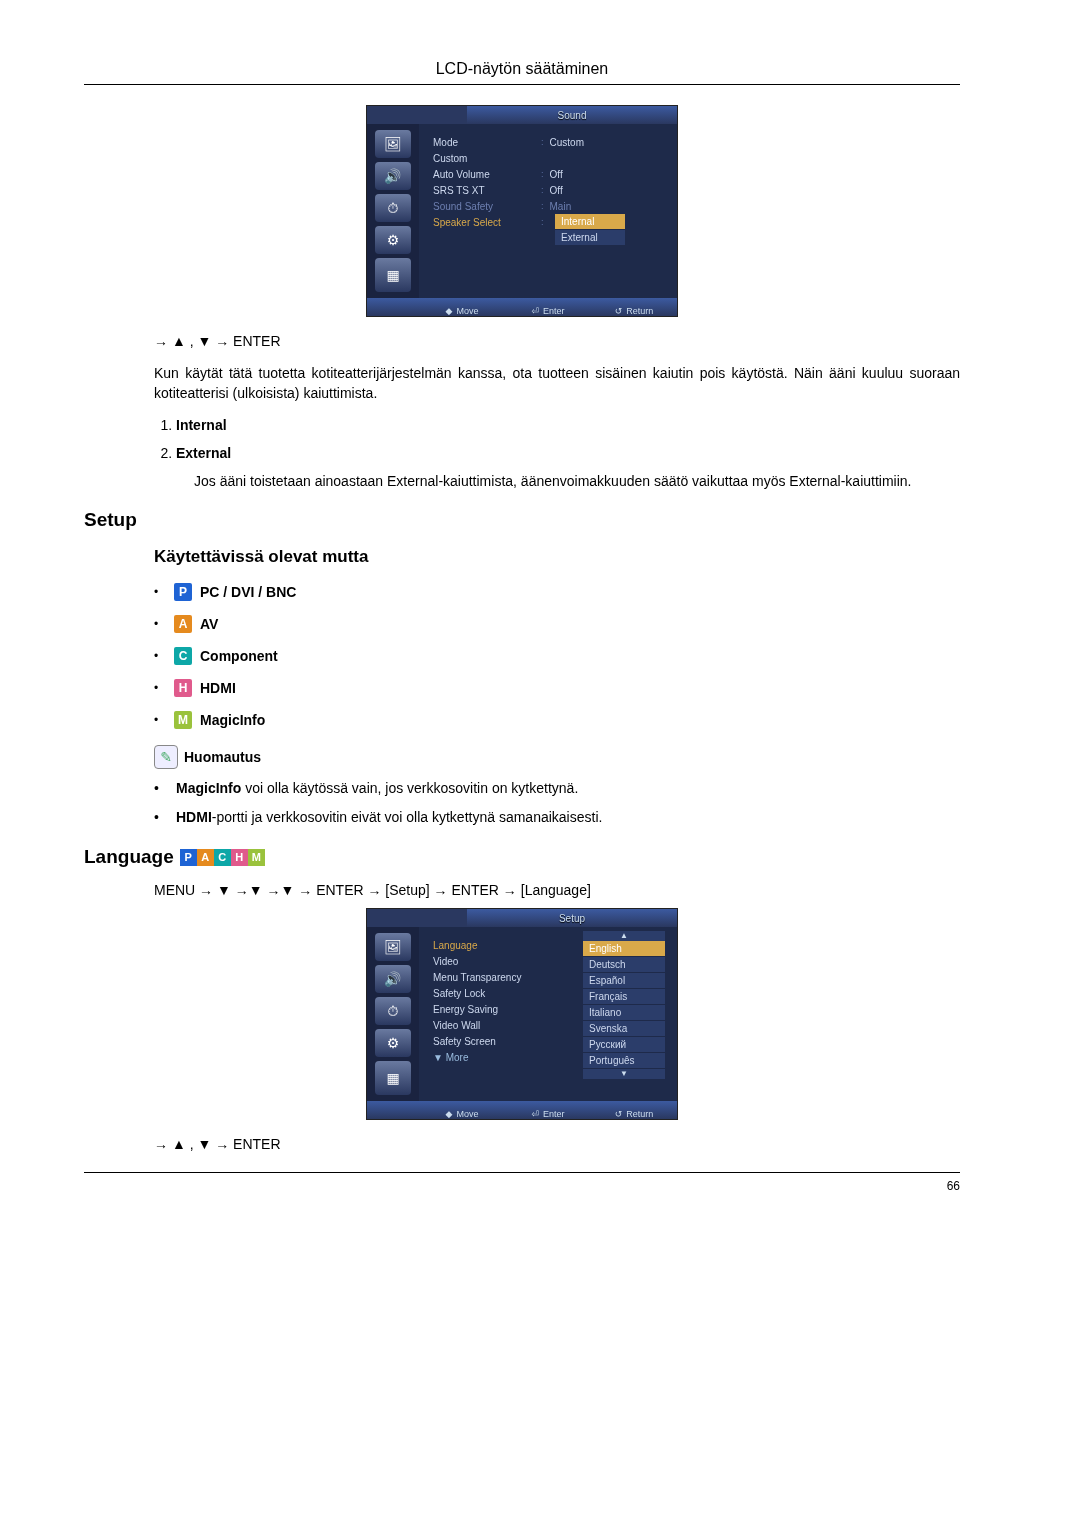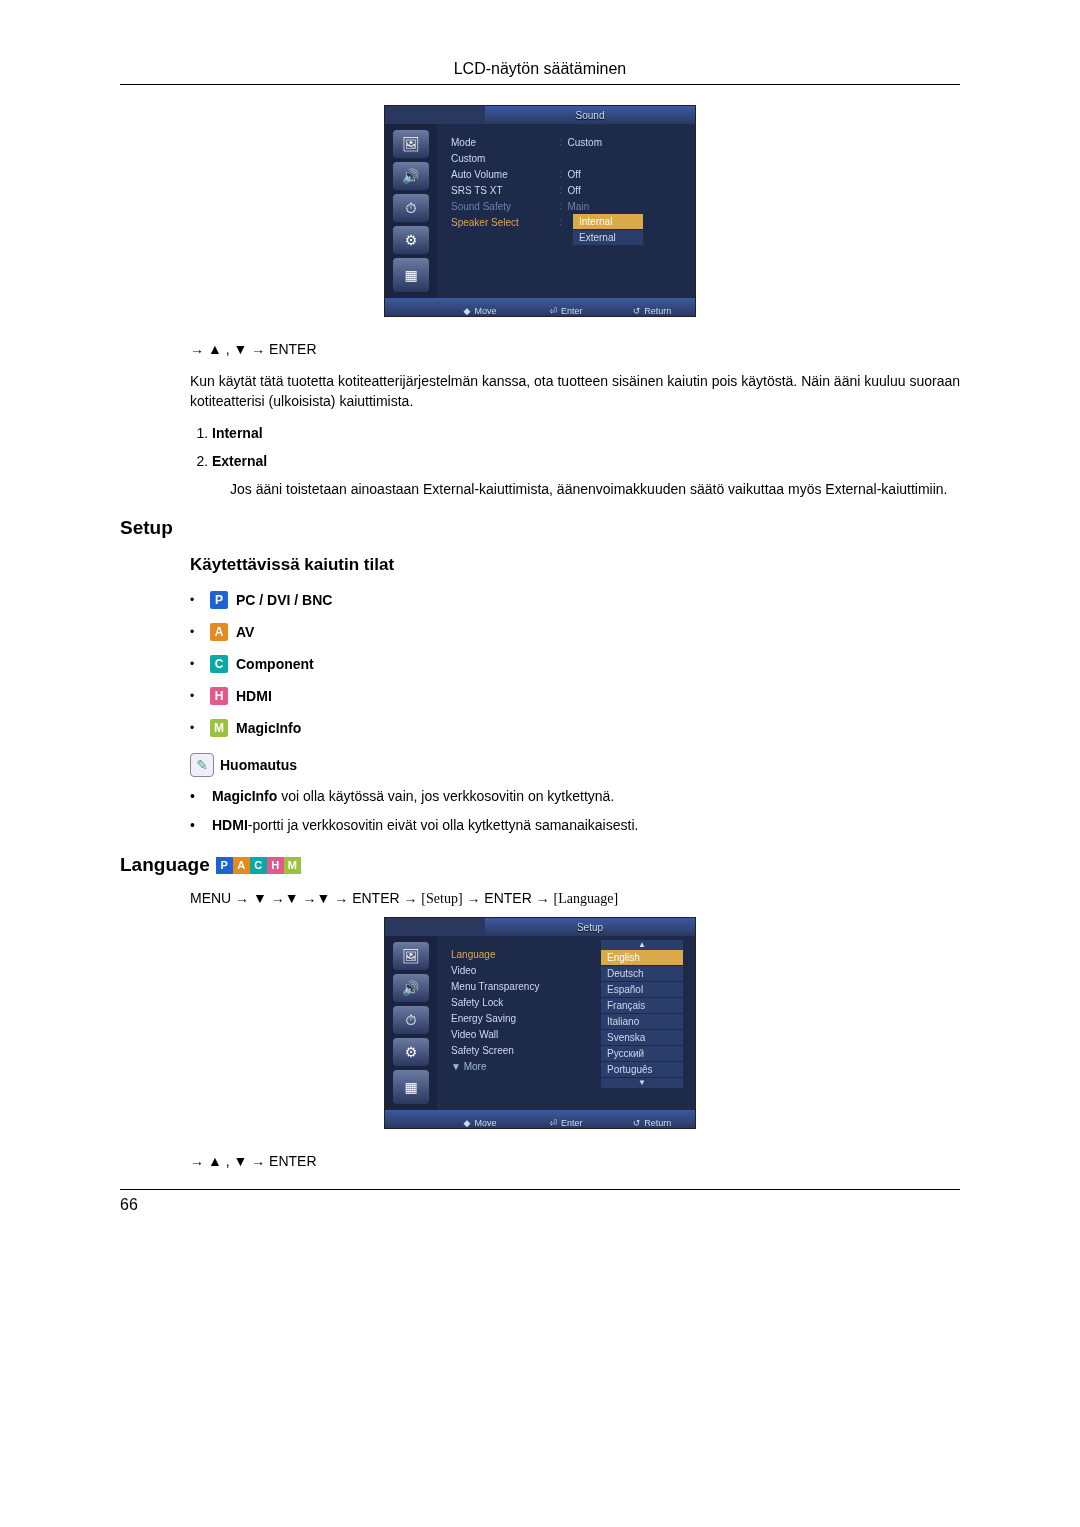--- a/index.html
+++ b/index.html
@@ -7,47 +7,47 @@
     padding: 0;
     font-family: Arial, Helvetica, sans-serif;
     font-size: 14px;
     color: #000;
     background: #fff;
   }
   .page {
     width: 1080px;
     height: 1527px;
     position: relative;
-    padding: 60px 120px 40px 120px;
+    padding: 60px 120px 40px 84px;
     box-sizing: border-box;
   }
   .header-title {
     text-align: center;
     font-size: 16px;
     margin-bottom: 6px;
   }
   .hr-top {
     border: none;
     border-top: 1px solid #000;
     margin: 0 0 20px 0;
   }
   .hr-bottom {
     border: none;
     border-top: 1px solid #000;
     margin: 20px 0 6px 0;
   }
   .page-num {
-    text-align: left;
-    font-size: 16px;
+    text-align: right;
+    font-size: 12px;
   }
 
   
   .osd {
     width: 310px;
-    margin: 0 auto 24px auto;
+    margin: 0 auto 16px auto;
     border: 1px solid #222;
     background: #1e2a4a;
     color: #fff;
     font-size: 10px;
     position: relative;
     padding-bottom: 0;
   }
   .osd-titlebar {
     display: flex;
     height: 18px;
@@ -266,21 +266,21 @@
     display: inline-flex;
     gap: 0;
   }
   .lang-badges .mode-badge { width: 17px; height: 17px; font-size: 11px; border-radius: 0;}
 
   .menu-path {
     font-size: 14px;
     margin-bottom: 10px;
   }
   .menu-path .boxed {
-    font-family: Liberation Serif, serif;
+    font-family: Liberation Sans, sans-serif;
   }
 </style>
 </head>
 <body>
 
 <div class="page">
   <div class="header-title">LCD-näytön säätäminen</div>
   <hr class="hr-top">
 
   <div class="osd">
@@ -346,21 +346,21 @@
       <li>
         <div class="item-title">Internal</div>
       </li>
       <li>
         <div class="item-title">External</div>
         <div class="item-body">Jos ääni toistetaan ainoastaan External-kaiuttimista, äänenvoimakkuuden säätö vaikuttaa myös External-kaiuttimiin.</div>
       </li>
     </ol>
 
     <h2 class="section">Setup</h2>
-    <h3 class="subsection">Käytettävissä kaiutin tilat</h3>
+    <h3 class="subsection">Käytettävissä olevat mutta</h3>
 
     <ul class="modes">
       <li>
           <span class="bullet-dot">•</span>
           <span class="mode-badge mb-P">P</span>
           <span><b>PC / DVI / BNC</b></span>
         </li>
       <li>
           <span class="bullet-dot">•</span>
           <span class="mode-badge mb-A">A</span>

